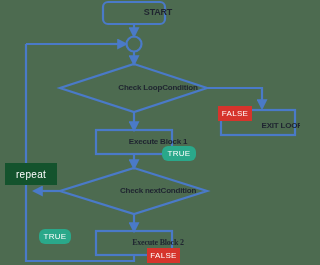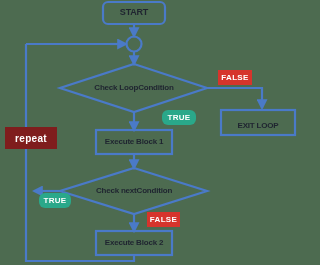--- a/index.html
+++ b/index.html
@@ -29,33 +29,35 @@
     position: absolute;
     display: flex;
     align-items: center;
     justify-content: center;
     text-align: center;
     color: #1f2430;
     font-weight: bold;
     letter-spacing: -0.2px;
     line-height: 1.05;
     pointer-events: auto;
+    padding-left: 24px;
   }
   .tag {
     position: absolute;
     display: flex;
     align-items: center;
     justify-content: center;
     color: #ffffff;
-    font-weight: bold;
+    font-weight: normal;
     letter-spacing: 0.3px;
+    margin-top: 36px;
   }
   .tag-false { background: #d6342c; }
   .tag-true  { background: #2aa88a; border-radius: 6px; }
-  .tag-repeat{ background: #7f1d1d; }
+  .tag-repeat{ background: #14532d; }
 </style>
 </head>
 <body>
 
 <div id="flow-root">
 
   <svg id="flow-svg" viewBox="0 0 300 265">
     <defs>
       <marker id="arrow" viewBox="0 0 10 10" refX="8" refY="5" markerWidth="5" markerHeight="5" orient="auto-start-reverse">
         <path d="M 0 0 L 10 5 L 0 10 z" fill="#4a7ac8"></path>
@@ -109,21 +111,21 @@
 
   <div class="node-label" style="left:221px; top:110px; width:74px; height:32px; font-size:8px;">EXIT LOOP</div>
 
   <div class="node-label" style="left:96px; top:130px; width:76px; height:24px; font-size:8px;border-radius:10px;">Execute Block 1</div>
 
   <div class="node-label" style="left:94px; top:178px; width:80px; height:26px; font-size:8px; flex-direction:row;">
     <span>Check next</span>
     <span>Condition</span>
   </div>
 
-  <div class="node-label" style="left:96px; top:231px; width:76px; height:24px; font-size:8px;">Execute Block 2</div>
+  <div class="node-label" style="left:96px; top:231px; width:76px; height:24px; font-size:8px;font-family:Liberation Serif, serif;">Execute Block 2</div>
 
   <div class="tag tag-false" style="left:218px; top:70px; width:34px; height:15px; font-size:8px;">FALSE</div>
 
   <div class="tag tag-true" style="left:162px; top:110px; width:34px; height:15px; font-size:8px;">TRUE</div>
 
   <div class="tag tag-true" style="left:39px; top:193px; width:32px; height:15px; font-size:8px;">TRUE</div>
 
   <div class="tag tag-false" style="left:147px; top:212px; width:33px; height:15px; font-size:8px;">FALSE</div>
 
   <div class="tag tag-repeat" style="left:5px; top:127px; width:52px; height:22px; font-size:10px;">repeat</div>

